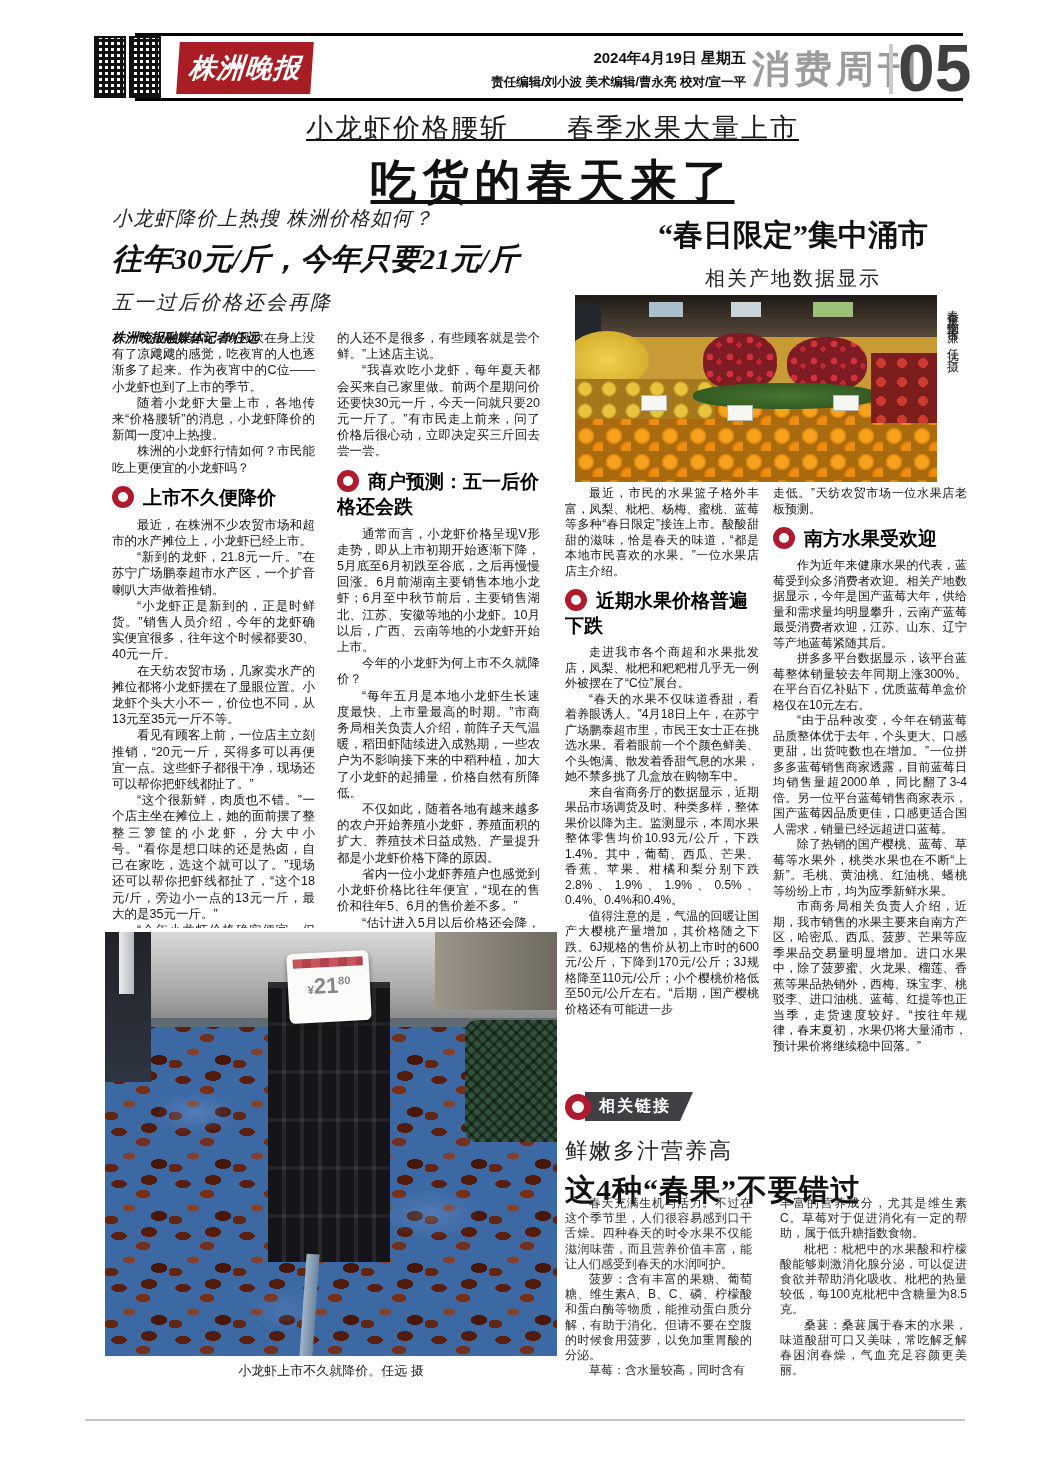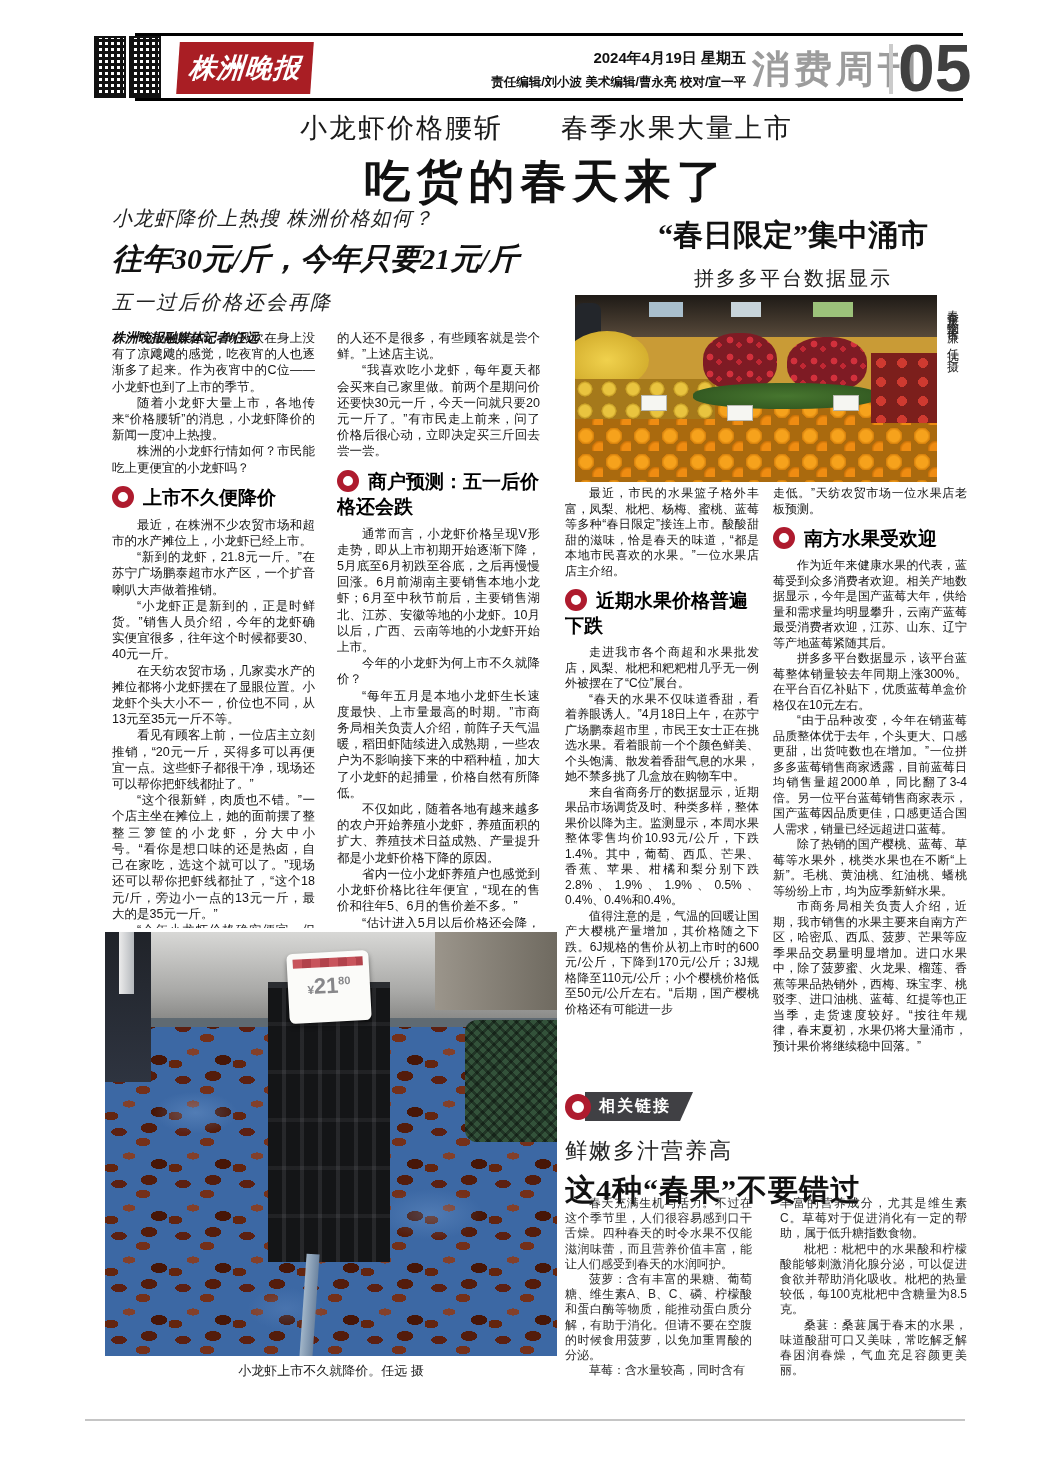--- a/index.html
+++ b/index.html
@@ -18,21 +18,21 @@
       font-family:"Liberation Serif",serif;font-style:italic;font-weight:bold;font-size:27px;
       letter-spacing:1px;transform:skewX(-4deg);}
   .dateblock{position:absolute;left:360px;top:47px;width:386px;text-align:right;line-height:1.5;}
   .dateline{font-size:15px;font-weight:bold;}
   .editors{font-size:12.5px;font-weight:bold;margin-top:3px;}
   .weekly{position:absolute;left:752px;top:44px;font-size:38px;font-weight:bold;color:#9c9c9c;letter-spacing:4px;}
   .vbar{position:absolute;left:889px;top:44px;width:4px;height:50px;background:#cbcbcb;}
   .pagenum{position:absolute;left:898px;top:30px;font-size:66px;font-weight:bold;color:#404040;}
 
   
-  .mainhead{position:absolute;left:120px;top:110px;width:853px;text-align:center;}
+  .mainhead{position:absolute;left:126px;top:110px;width:853px;text-align:center;text-decoration:underline;}
   .kicker{font-size:27px;color:#1a1a1a;letter-spacing:2px;}
   .bigtitle{font-size:46px;font-weight:800;letter-spacing:6px;margin-top:5px;}
 
   
   .la-head{position:absolute;left:112px;top:205px;width:426px;text-align:left;font-style:italic;}
   .ra-head{position:absolute;left:593px;top:208px;width:400px;text-align:center;}
   .art-kicker{font-size:20px;color:#222;letter-spacing:1px;}
   .art-title{font-family:"Liberation Serif",serif;font-size:30px;font-weight:bold;margin-top:7px;letter-spacing:0;}
   .art-sub{font-size:20px;margin-top:9px;color:#222;letter-spacing:2px;}
   .art-byline{font-size:13px;font-weight:bold;margin-top:13px;}
@@ -213,21 +213,21 @@
         <div class="cp-sign-band"></div>
         <div class="cp-price"><span class="cur">¥</span><span>21</span><span class="sup">80</span></div>
       </div>
     </figure>
     <div class="figcap" style="left:105px;top:1362px;width:452px;">小龙虾上市不久就降价。任远 摄</div>
   </section>
 
   <section>
     <div class="ra-head">
       <div class="art-title">“春日限定”集中涌市</div>
-      <div class="art-sub">拼多多平台数据显示</div>
+      <div class="art-sub">相关产地数据显示</div>
       <div class="art-byline">株洲晚报融媒体记者/任远</div>
     </div>
 
     <figure class="fp">
       <div class="fp-oranges"></div>
       <div class="fp-top"></div>
       <div class="fp-screen" style="left:74px;width:34px;"></div>
       <div class="fp-screen" style="left:156px;width:30px;background:#c8d4da;"></div>
       <div class="fp-screen" style="left:238px;width:40px;background:#9cc27a;"></div>
       <div class="fp-person"></div>

